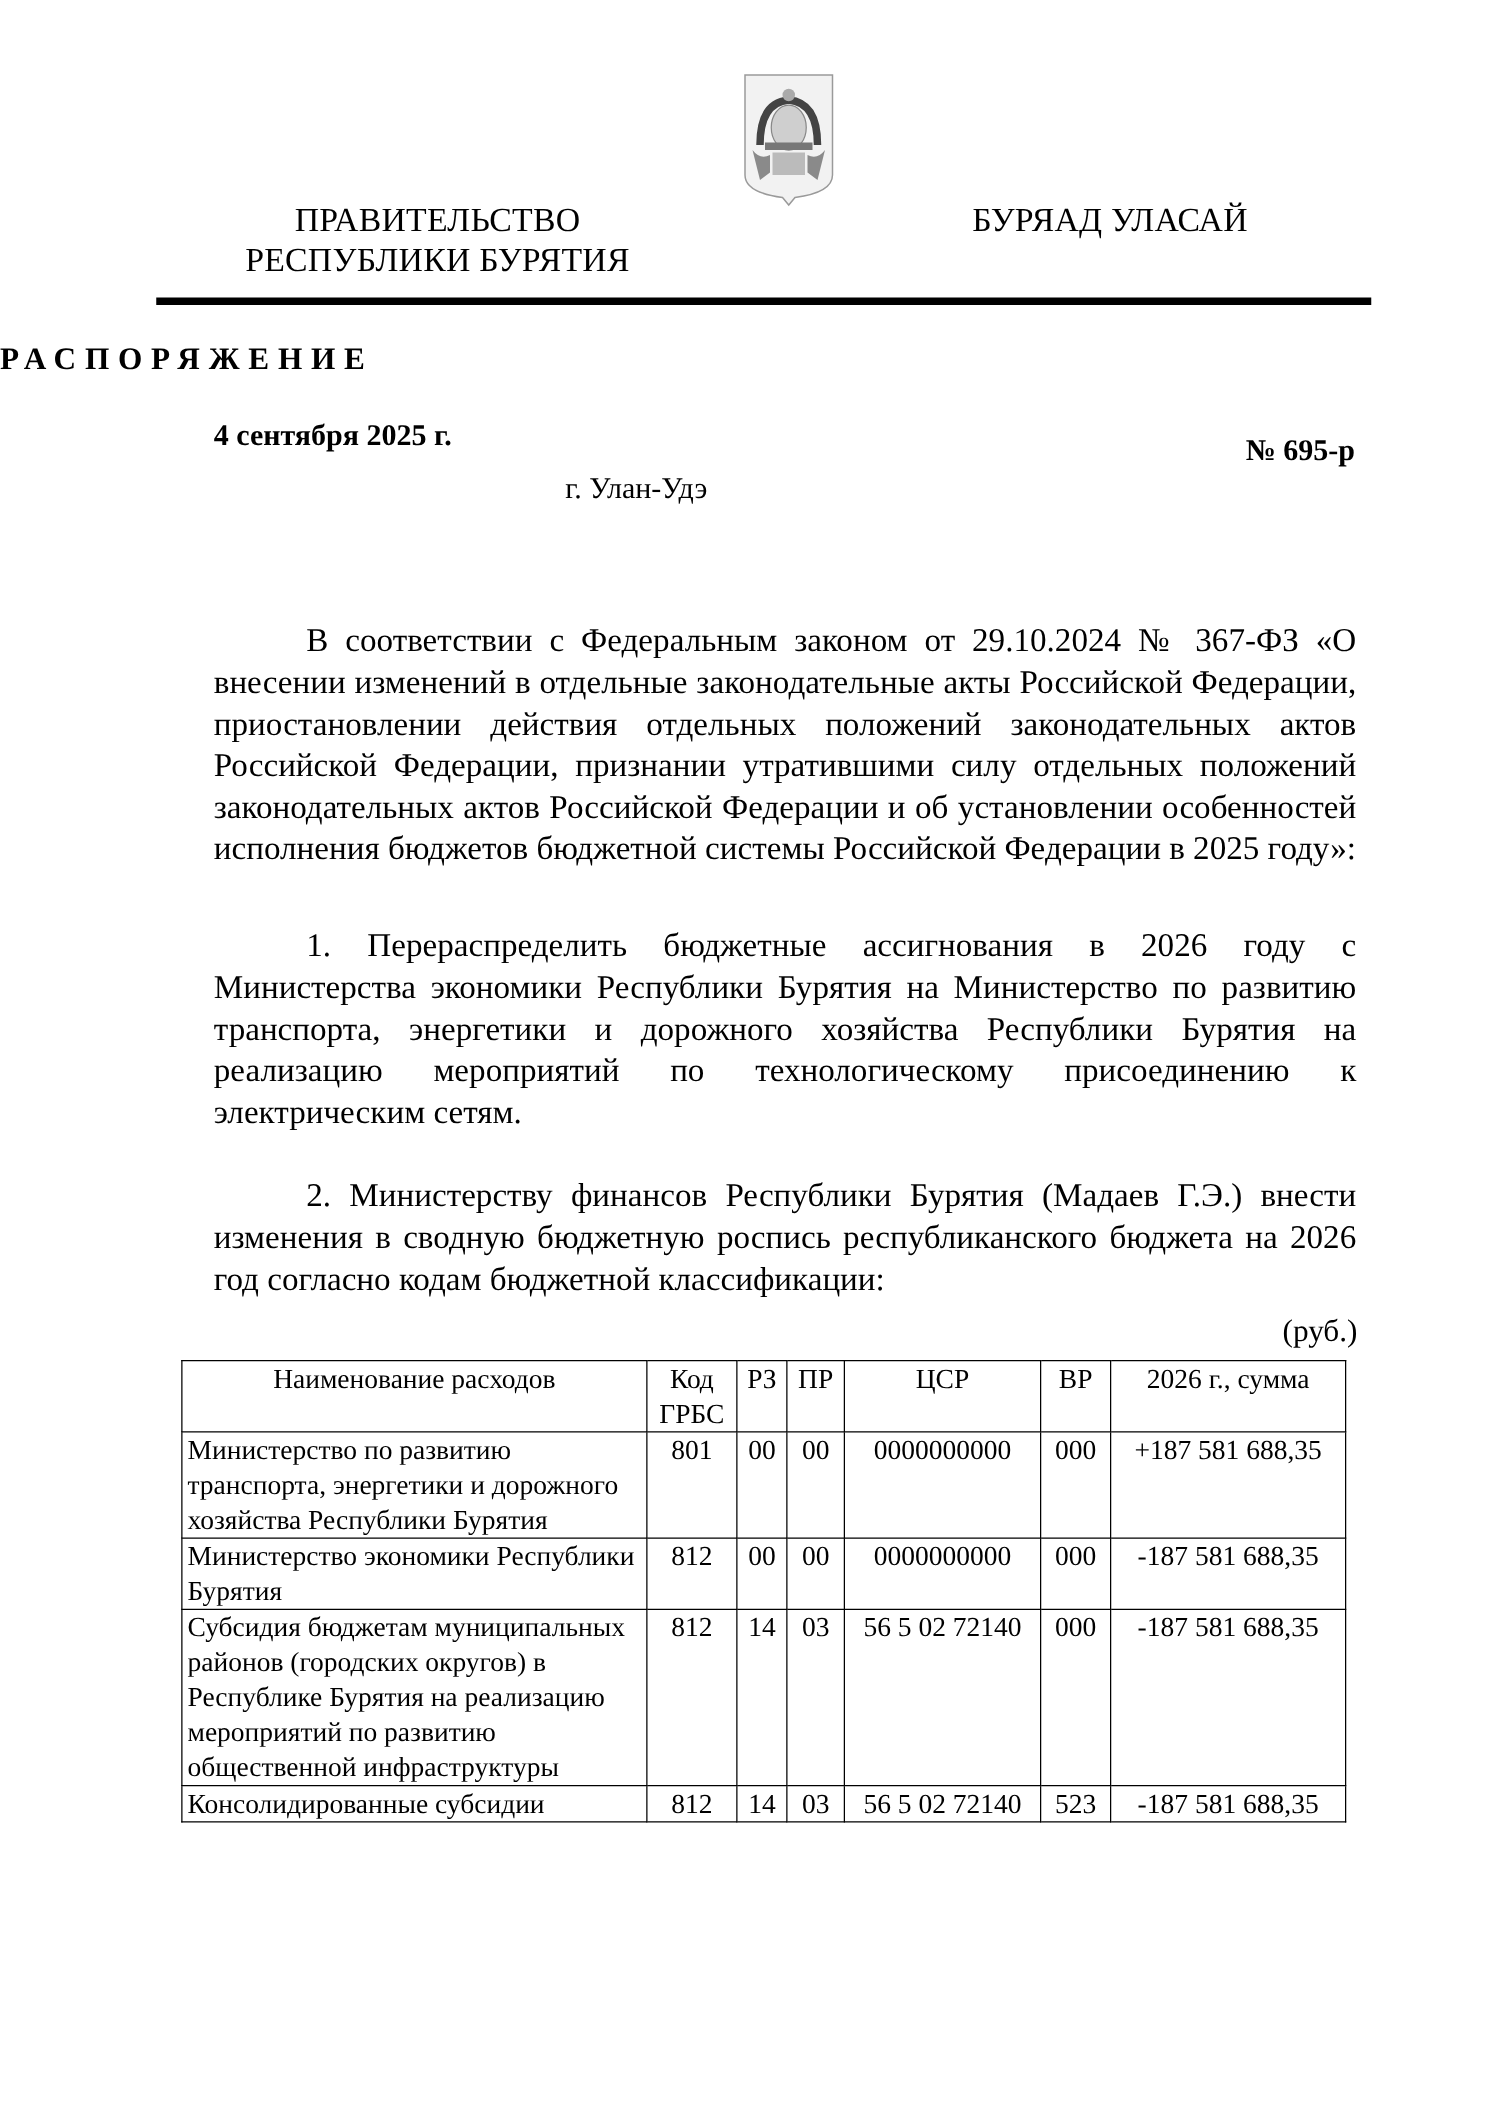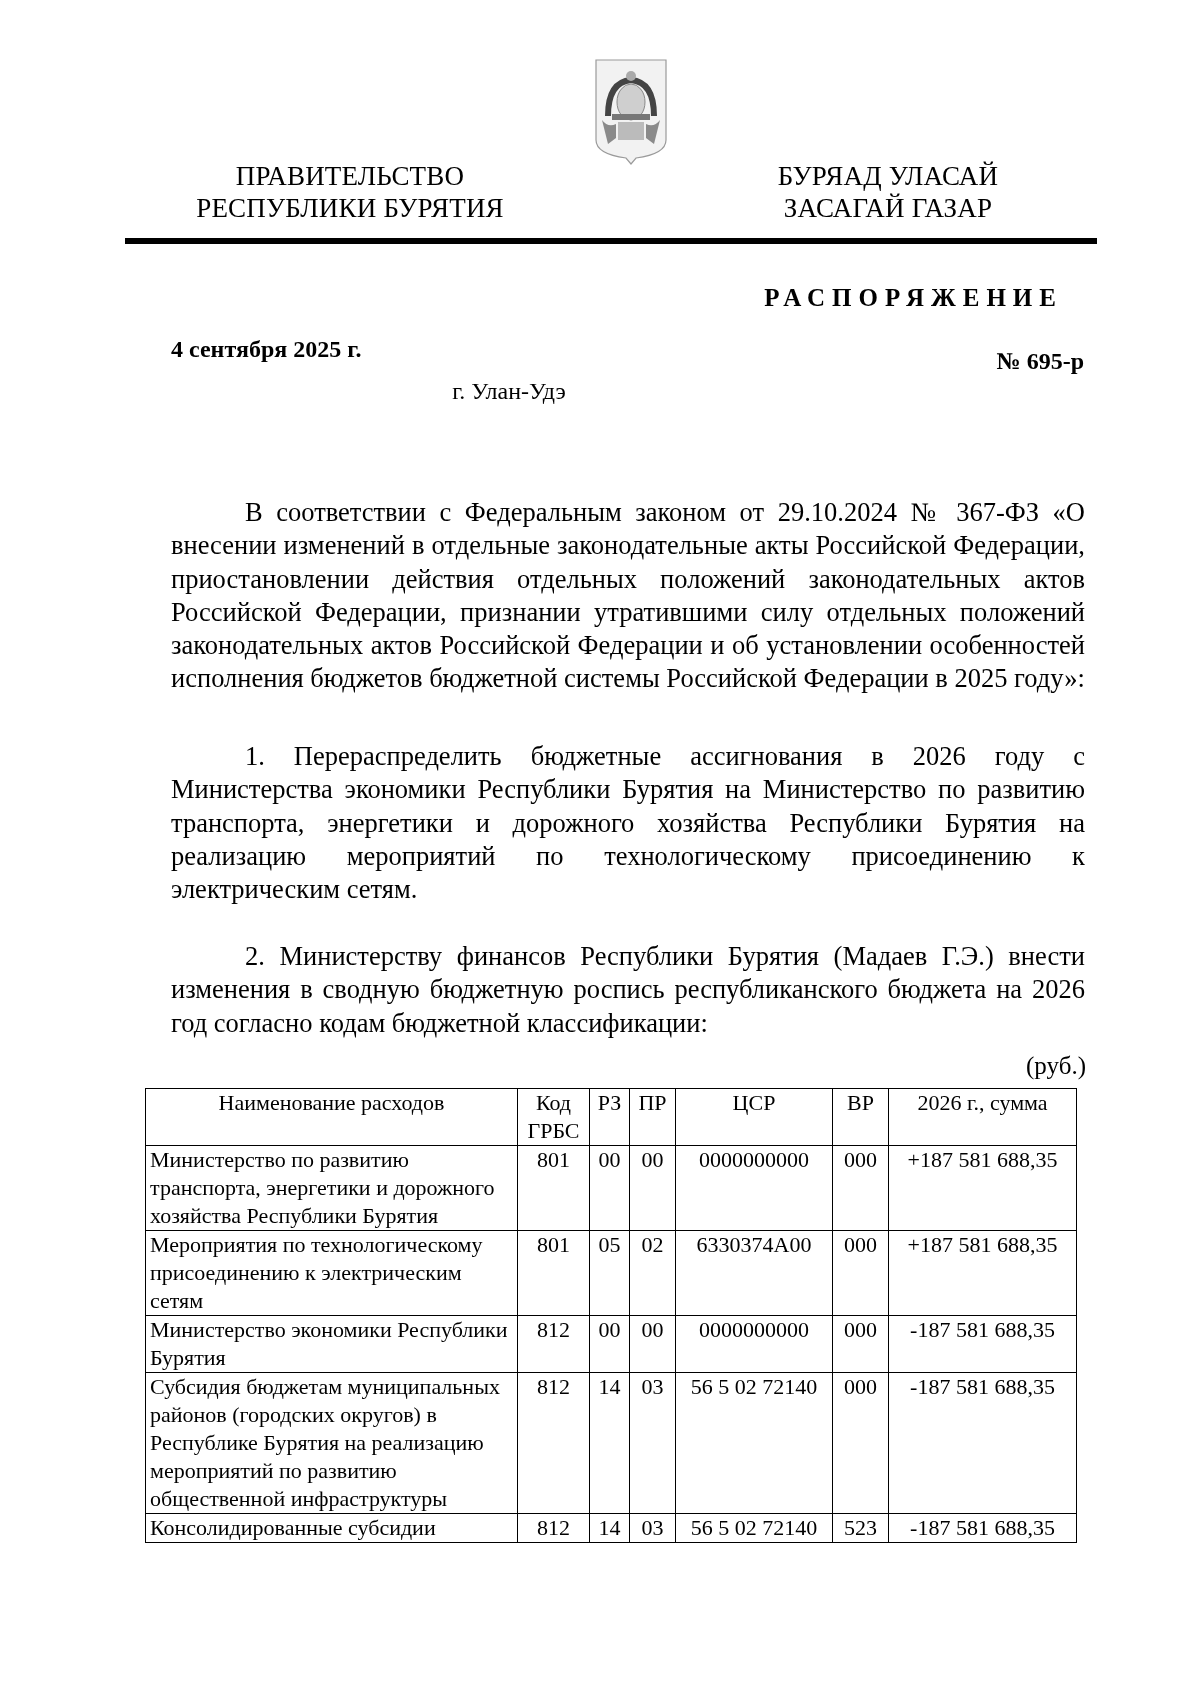--- a/index.html
+++ b/index.html
@@ -28,22 +28,22 @@
       text-align: center;
       letter-spacing: 0.2px;
     }
     .hdr-left { left: 160px; top: 160px; width: 380px; }
     .hdr-right { left: 738px; top: 160px; width: 300px; }
     .thick-rule {
       left: 125px; top: 238px; width: 972px; height: 6px; background: #000;
     }
 
     .doc-title {
-      left: 0; top: 284px; width: 1063px;
-      text-align: right;
+      left: 0; top: 274px; width: 1063px;
+      text-align: left;
       font-weight: bold;
       font-size: 25px;
       letter-spacing: 7px;
     }
     .doc-date {
       left: 171px; top: 336px;
       font-weight: bold; font-size: 24px;
     }
     .doc-number {
       right: 116px; top: 348px;
@@ -113,21 +113,20 @@
     <rect x="24" y="64" width="26" height="18" fill="#bbb"></rect>
   </svg>
 </div>
 
 <div class="abs hdr-block hdr-left">
   <div>ПРАВИТЕЛЬСТВО</div>
   <div>РЕСПУБЛИКИ БУРЯТИЯ</div>
 </div>
 <div class="abs hdr-block hdr-right">
   <div>БУРЯАД УЛАСАЙ</div>
-  <div>ЗАСАГАЙ ГАЗАР</div>
 </div>
 <div class="abs thick-rule"></div>
 
 <div class="abs doc-title">РАСПОРЯЖЕНИЕ</div>
 <div class="abs doc-date">4 сентября 2025 г.</div>
 <div class="abs doc-number">№ 695-р</div>
 <div class="abs doc-city">г. Улан-Удэ</div>
 
 <p class="abs para p-intro">В соответствии с Федеральным законом от 29.10.2024 № 367-ФЗ «О внесении изменений в отдельные законодательные акты Российской Федерации, приостановлении действия отдельных положений законодательных актов Российской Федерации, признании утратившими силу отдельных положений законодательных актов Российской Федерации и об установлении особенностей исполнения бюджетов бюджетной системы Российской Федерации в 2025 году»:</p>
 <p class="abs para p-one">1. Перераспределить бюджетные ассигнования в 2026 году с Министерства экономики Республики Бурятия на Министерство по развитию транспорта, энергетики и дорожного хозяйства Республики Бурятия на реализацию мероприятий по технологическому присоединению к электрическим сетям.</p>
@@ -160,29 +159,20 @@
     <tr>
       <td class="name">Министерство по развитию транспорта, энергетики и дорожного хозяйства Республики Бурятия</td>
       <td class="c">801</td>
       <td class="c">00</td>
       <td class="c">00</td>
       <td class="c">0000000000</td>
       <td class="c">000</td>
       <td class="amt">+187 581 688,35</td>
     </tr>
     <tr>
-      <td class="name">Мероприятия по технологическому присоединению к электрическим сетям</td>
-      <td class="c">801</td>
-      <td class="c">05</td>
-      <td class="c">02</td>
-      <td class="c">6330374А00</td>
-      <td class="c">000</td>
-      <td class="amt">+187 581 688,35</td>
-    </tr>
-    <tr>
       <td class="name">Министерство экономики Республики Бурятия</td>
       <td class="c">812</td>
       <td class="c">00</td>
       <td class="c">00</td>
       <td class="c">0000000000</td>
       <td class="c">000</td>
       <td class="amt">-187 581 688,35</td>
     </tr>
     <tr>
       <td class="name">Субсидия бюджетам муниципальных районов (городских округов) в Республике Бурятия на реализацию мероприятий по развитию общественной инфраструктуры</td>

